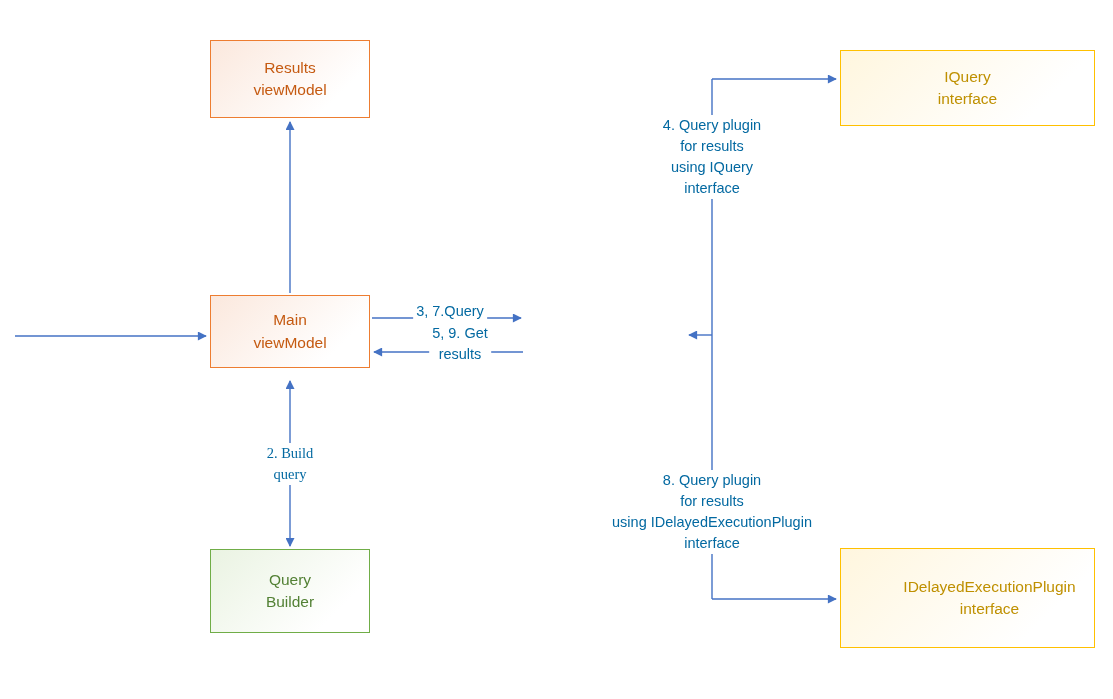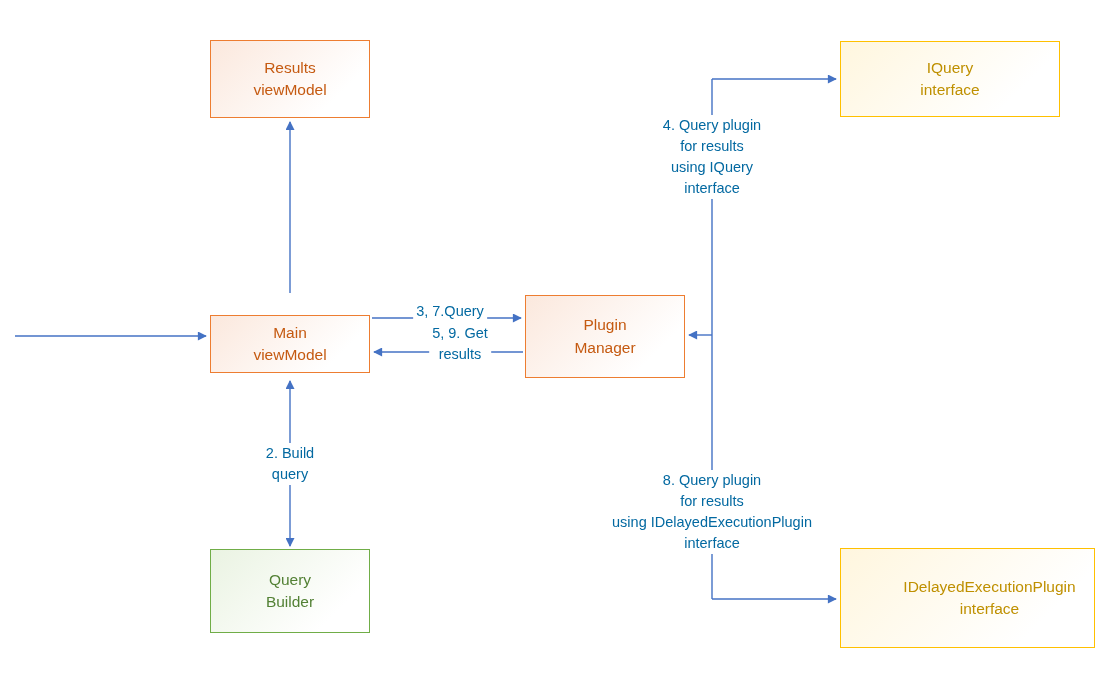--- a/index.html
+++ b/index.html
@@ -81,44 +81,42 @@
     </g>
   </svg>
 
 
 
   <div class="edge-label" style="left:450px; top:301px;">3, 7.Query</div>
 
   <div class="edge-label" style="left:460px; top:323px;">5, 9. Get
 results</div>
 
-  <div class="edge-label" style="left:290px; top:443px;">2. Build
+  <div class="edge-label" style="left:290px; top:443px;font-family:Liberation Serif, serif;">2. Build
 query</div>
 
   <div class="edge-label" style="left:712px; top:115px;">4. Query plugin
 for results
 using IQuery
 interface</div>
 
   <div class="edge-label" style="left:712px; top:470px;">8. Query plugin
 for results
 using IDelayedExecutionPlugin
 interface</div>
 
   <div class="node orange" style="left:210px; top:40px; width:160px; height:78px;">Results
 viewModel</div>
 
-  <div class="node gold" style="left:840px; top:41px; width:220px; height:76px;">IQuery
+  <div class="node gold" style="left:840px; top:50px; width:255px; height:76px;">IQuery
 interface</div>
 
-  <div class="node orange" style="left:210px; top:295px; width:160px; height:58px;margin-top:20px;">Main
+  <div class="node orange" style="left:210px; top:295px; width:160px; height:73px;">Main
 viewModel</div>
 
-  <div class="node orange" style="left:525px; top:295px; width:160px; height:83px;">Plugin
-Manager</div>
 
   <div class="node green" style="left:210px; top:549px; width:160px; height:84px;">Query
 Builder</div>
 
   <div class="node gold" style="left:840px; top:548px; width:255px; height:100px;padding-left:44px;">IDelayedExecutionPlugin
 interface</div>
 
 </div>
 
 </body></html>

